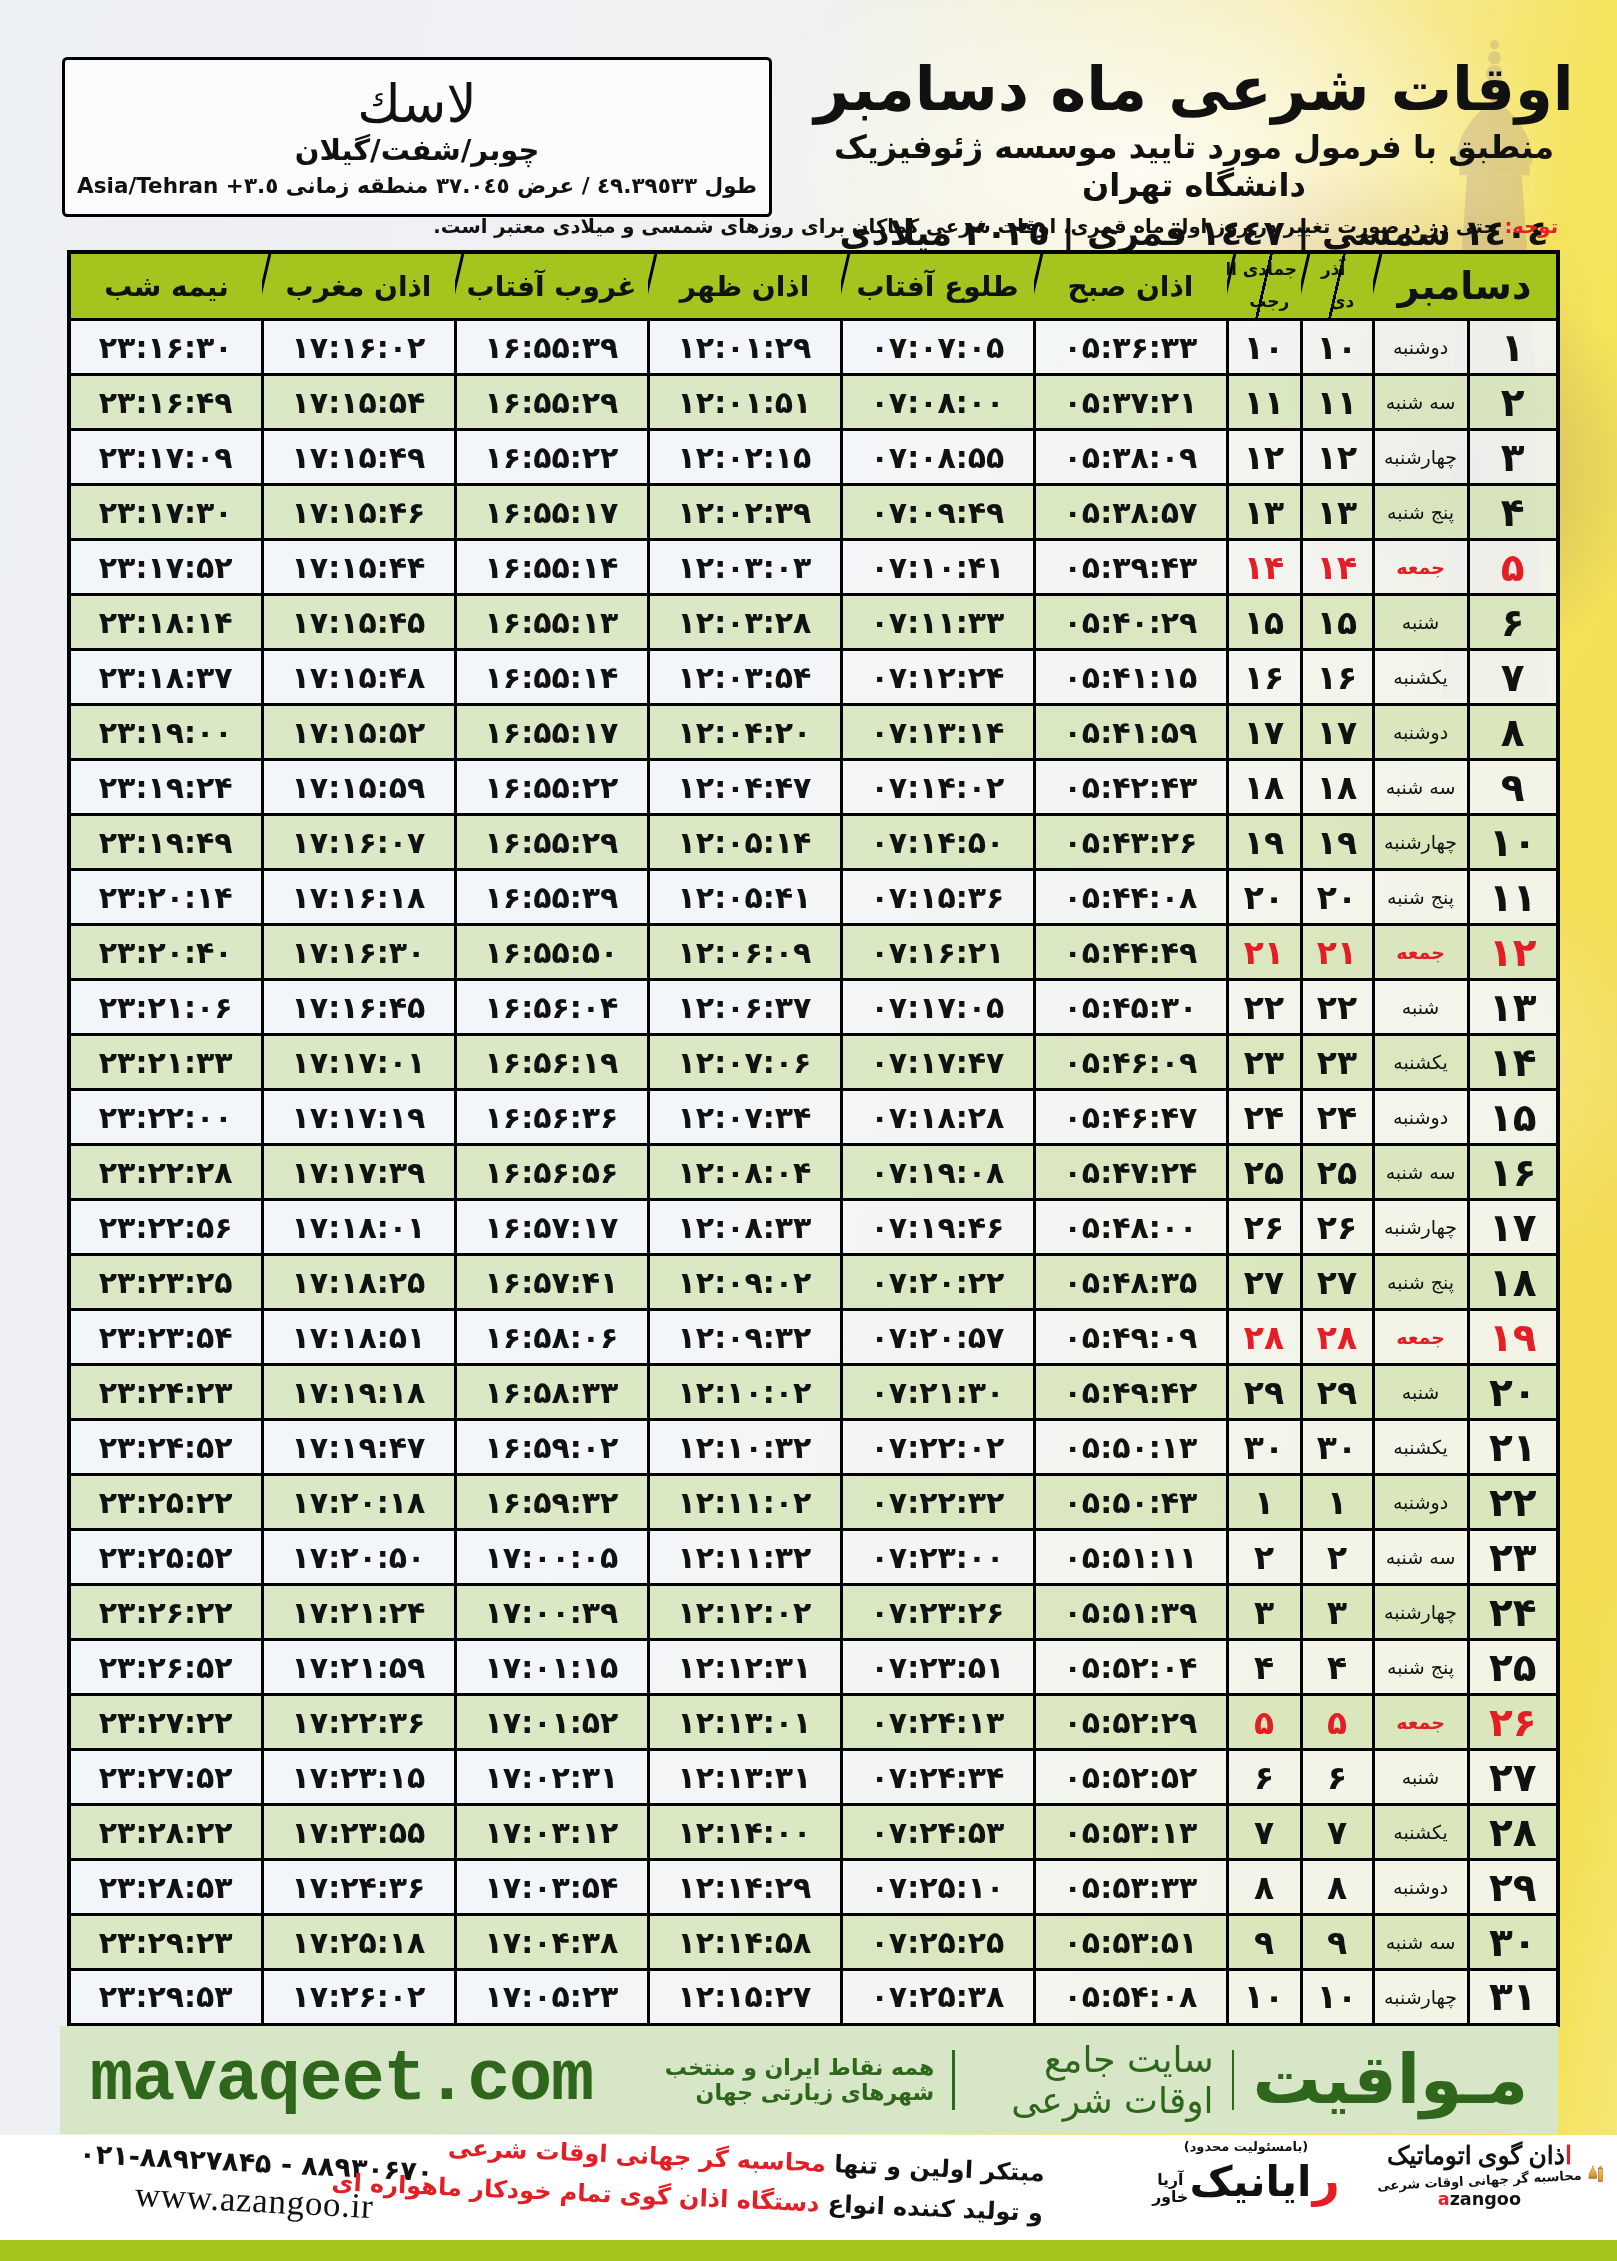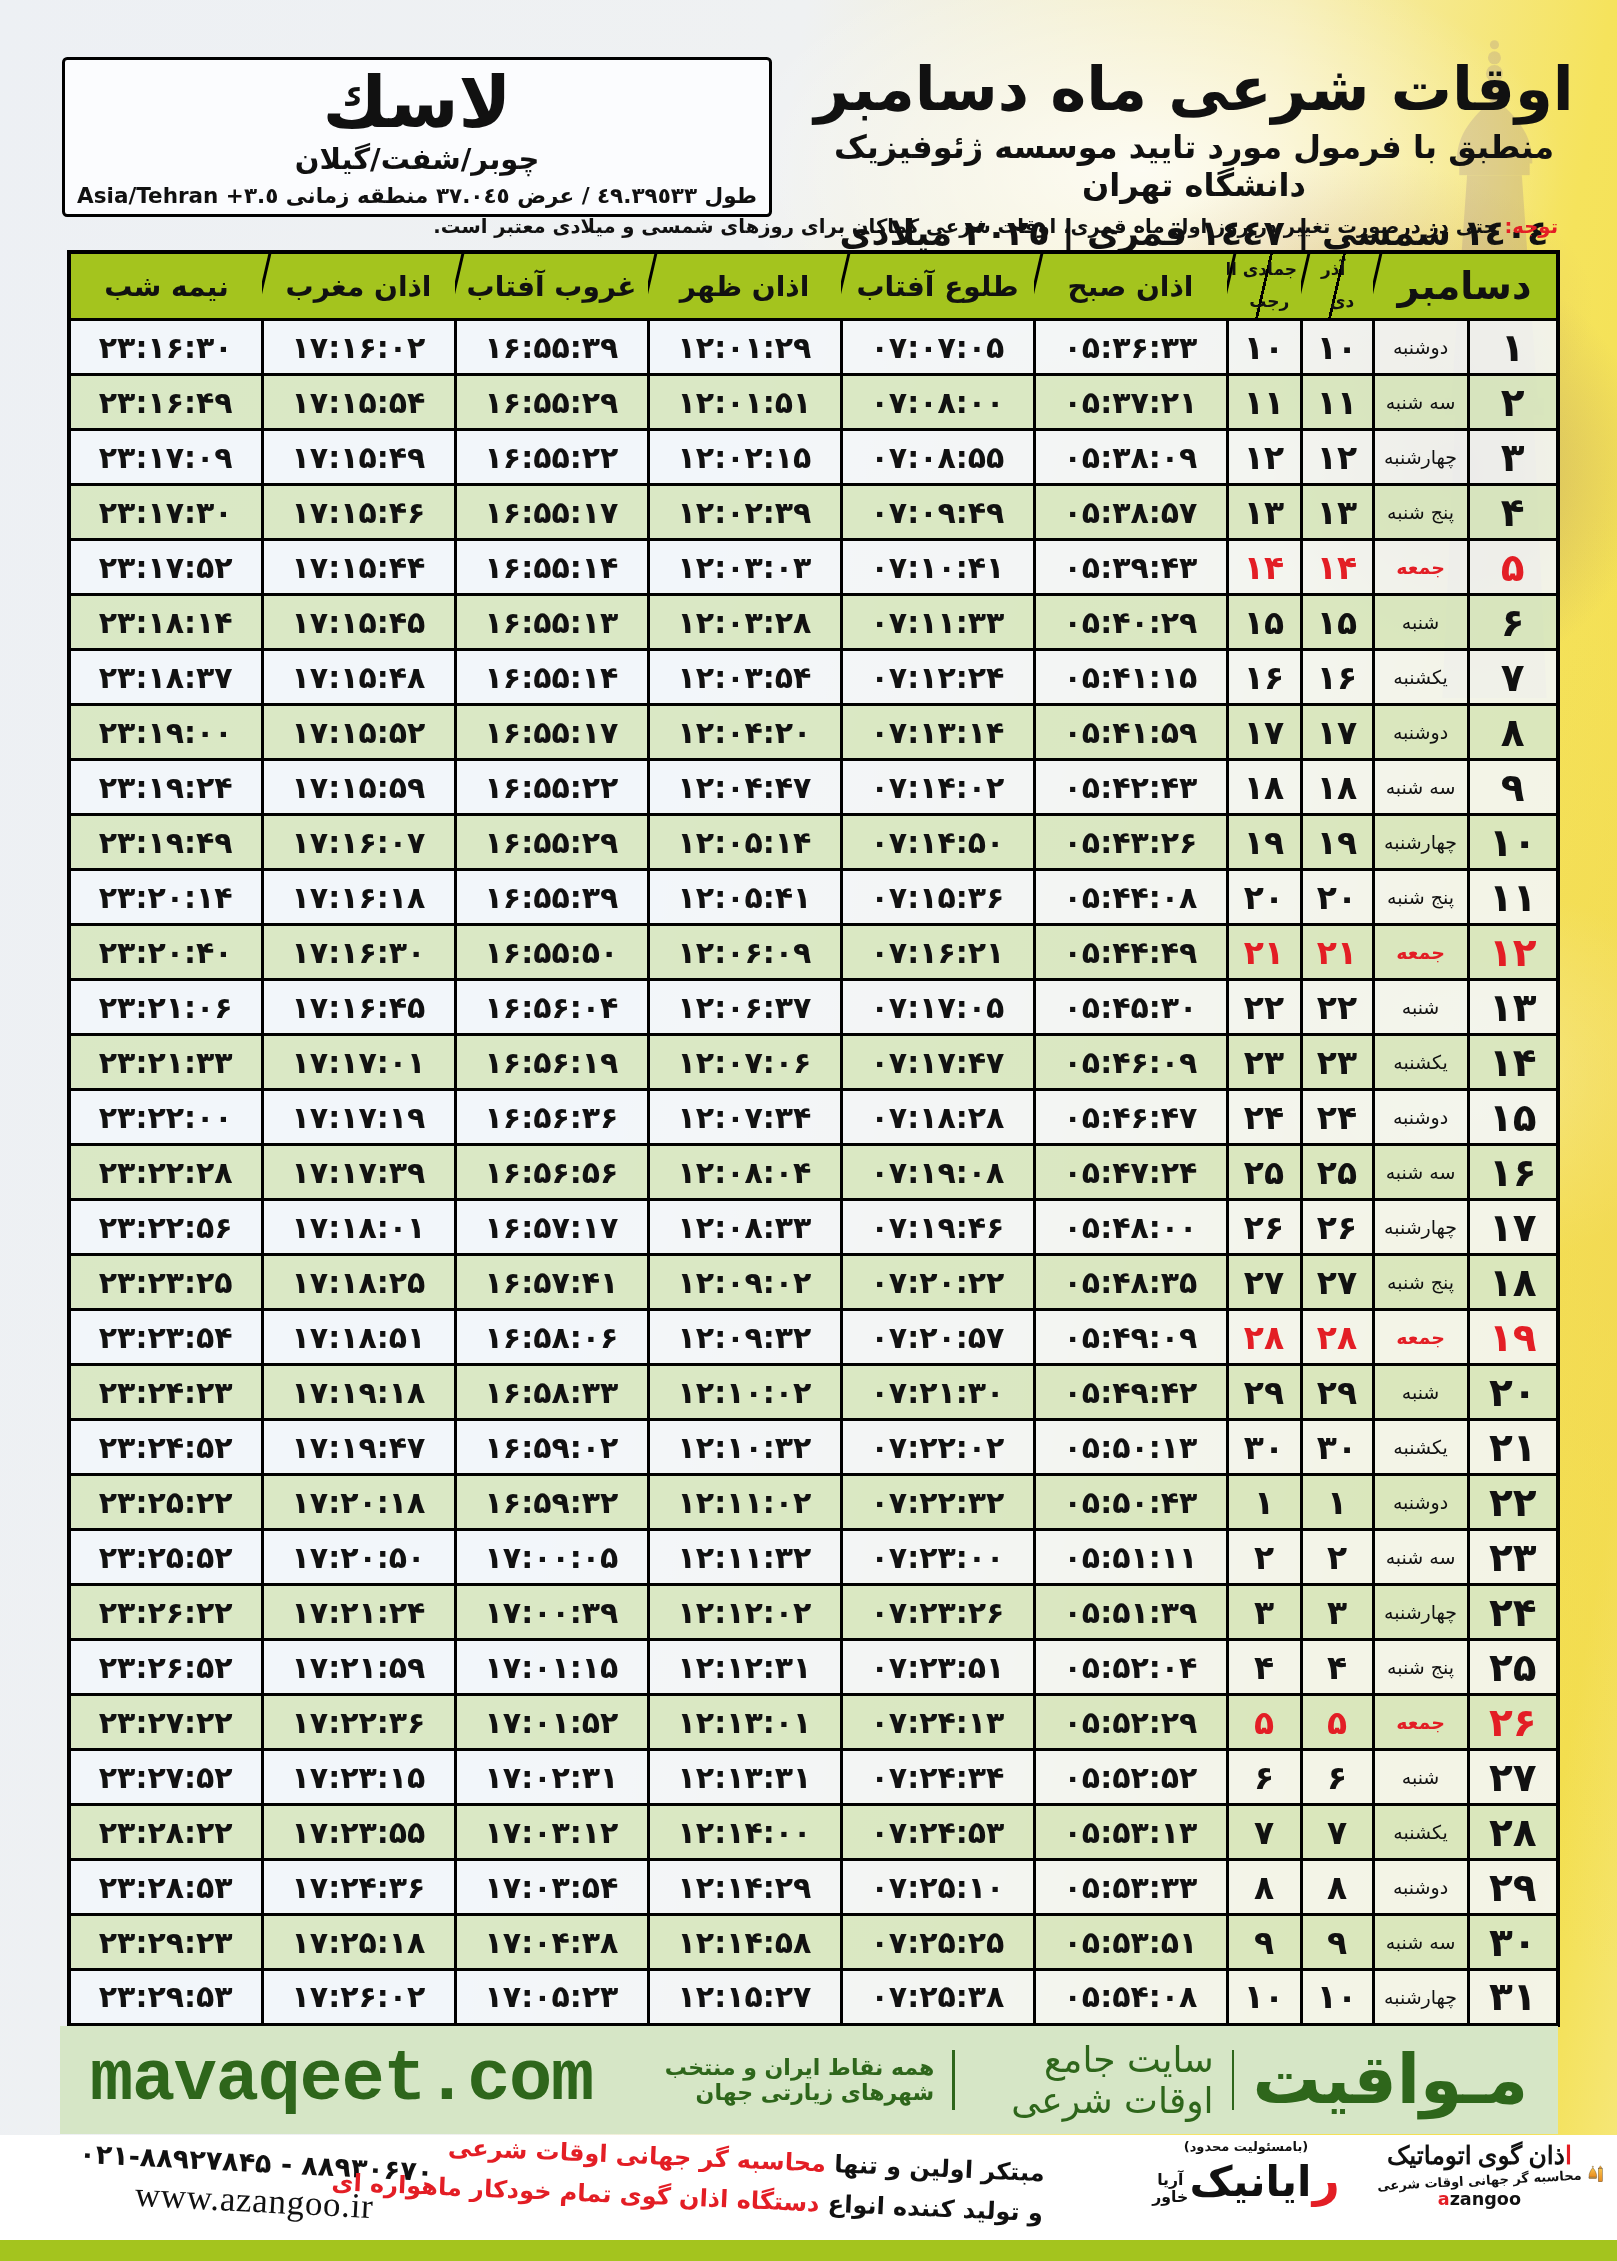--- a/index.html
+++ b/index.html
@@ -37,21 +37,21 @@
   }
   #minaret{position:absolute;left:1416px;top:33px;z-index:1;opacity:.55;}
   #whitefoot{position:absolute;left:0;top:2135px;width:1618px;height:127px;background:#fff;z-index:2;}
   
   .info-box{
     position:absolute;left:62px;top:57px;width:710px;height:160px;z-index:3;
     background:#fbfcfe;border:3.3px solid #000;border-radius:5.2px;
     display:flex;flex-direction:column;justify-content:center;align-items:center;
     direction:rtl;text-align:center;
   }
-  .info-city{font-size:71px;font-weight:700;line-height:1.05;}
+  .info-city{font-size:53px;font-weight:400;line-height:1.05;}
   .info-districts{font-size:29px;font-weight:700;margin-top:1.3px;}
   .info-coords{font-size:21.5px;font-weight:700;margin-top:6.5px;}
   
   .title-block{
     position:absolute;left:786px;top:52px;width:816px;z-index:3;
     direction:rtl;text-align:center;
   }
   .title-main{font-size:61px;font-weight:700;line-height:1.2;}
   .title-sub{font-size:32px;font-weight:700;margin-top:2.6px;}
   .title-years{font-size:35px;font-weight:700;margin-top:9px;}

